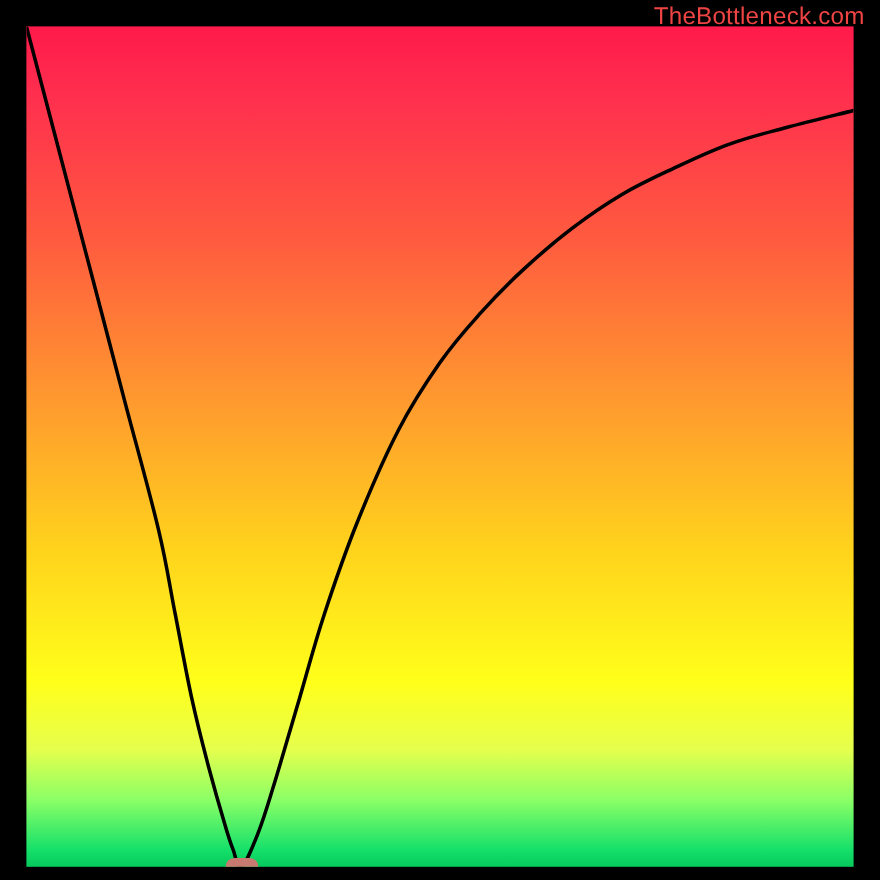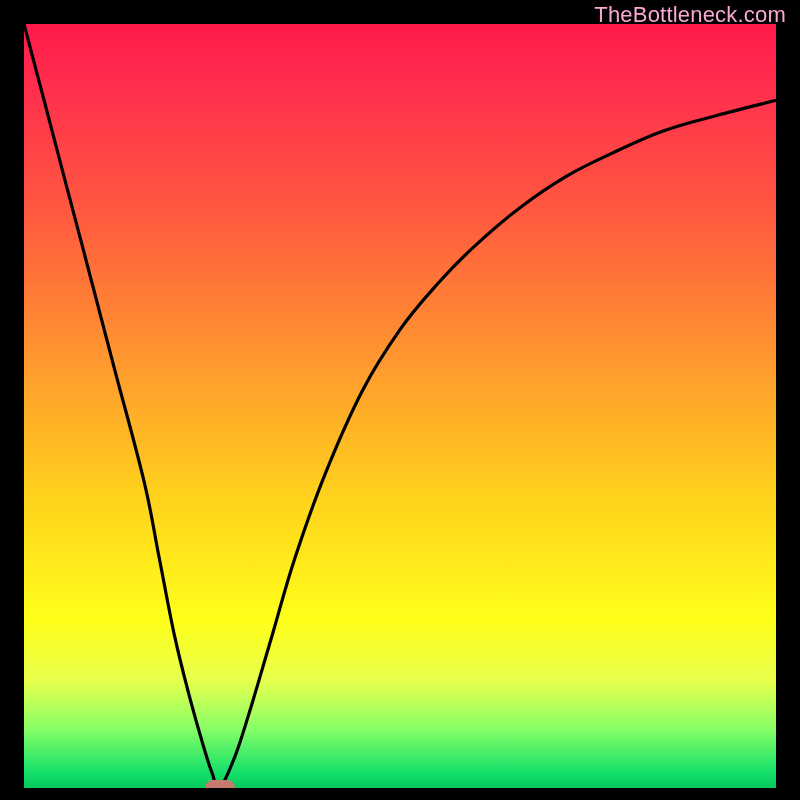--- a/index.html
+++ b/index.html
@@ -42,21 +42,21 @@
     width: 30px;
     height: 16px;
     border-radius: 8px / 8px;
     background: #c87a70;
     transform: translate(-50%, -50%);
   }
   .watermark {
     position: absolute;
     top: 2px;
     right: 14px;
-    color: #f9a8d4;
+    color: #ef4444;
     font-size: 22px;
     font-weight: 500;
     letter-spacing: 0.2px;
   }
 </style>
 </head>
 <body>
 
 <div class="watermark">TheBottleneck.com</div>
 

